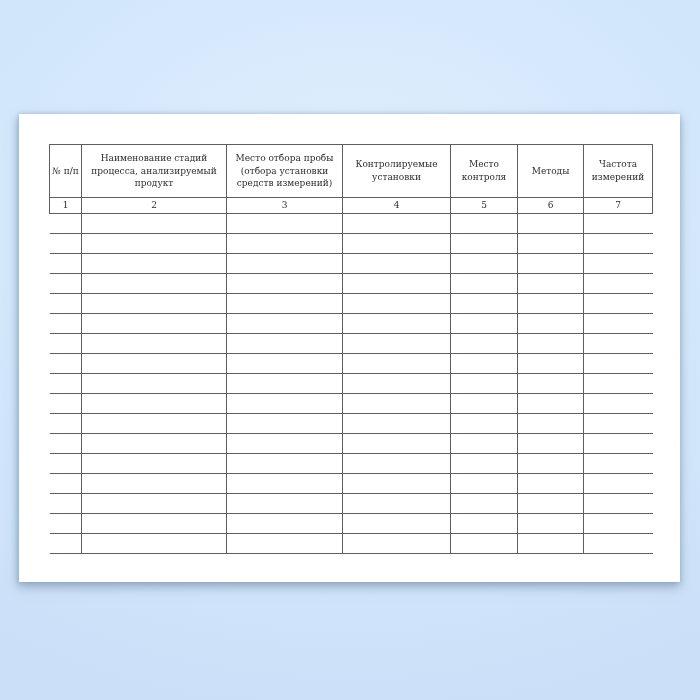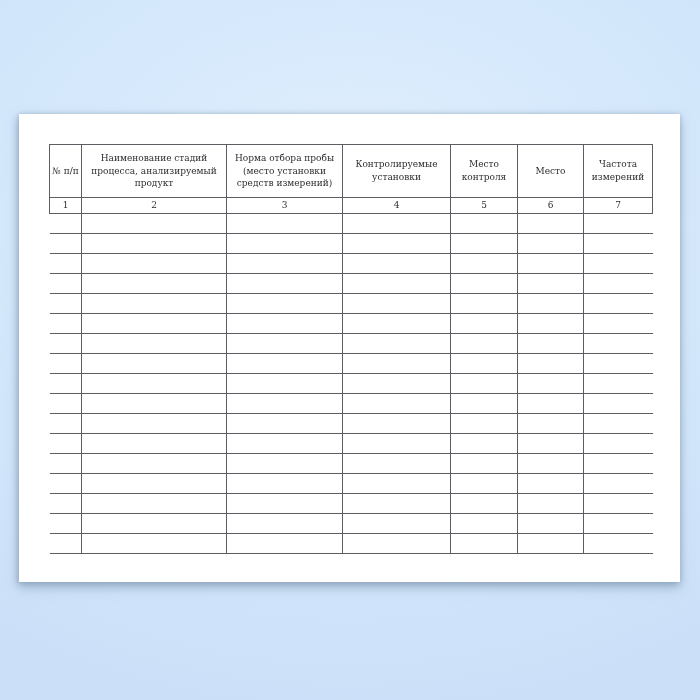--- a/index.html
+++ b/index.html
@@ -79,24 +79,24 @@
         <col style="width:116px">
         <col style="width:108px">
         <col style="width:67px">
         <col style="width:66px">
         <col style="width:69px">
       </colgroup>
       <thead>
         <tr class="head-row">
             <th>№ п/п</th>
             <th>Наименование стадий процесса, анализируемый продукт</th>
-            <th>Норма отбора пробы (место установки средств измерений)</th>
+            <th>Место отбора пробы (отбора установки средств измерений)</th>
             <th>Контролируемые установки</th>
             <th>Место контроля</th>
-            <th>Место</th>
+            <th>Методы</th>
             <th>Частота измерений</th>
           </tr>
         <tr class="num-row">
             <td>1</td>
             <td>2</td>
             <td>3</td>
             <td>4</td>
             <td>5</td>
             <td>6</td>
             <td>7</td>

